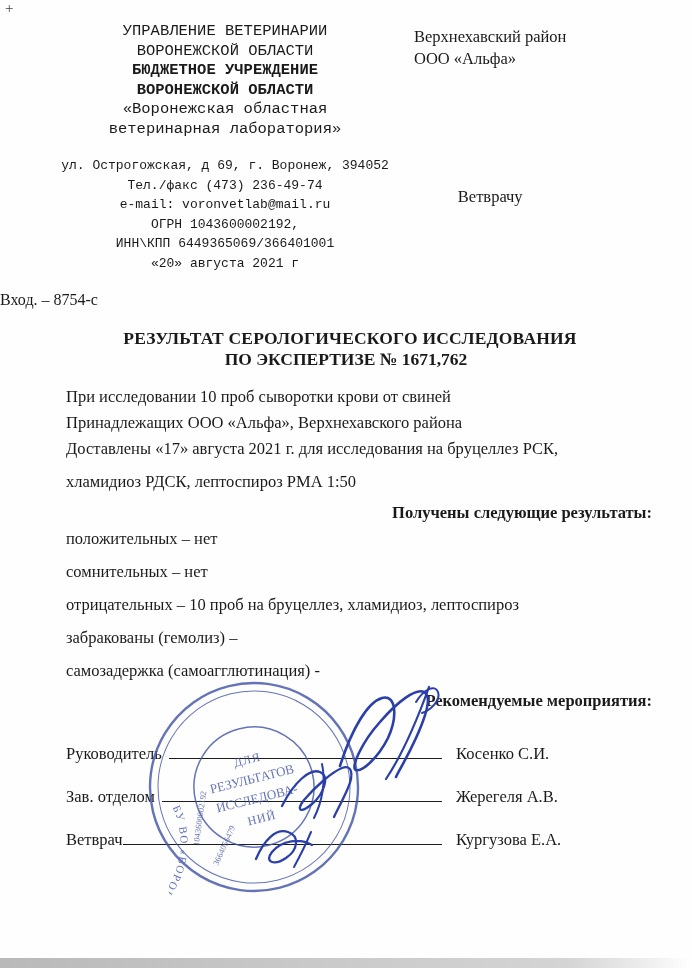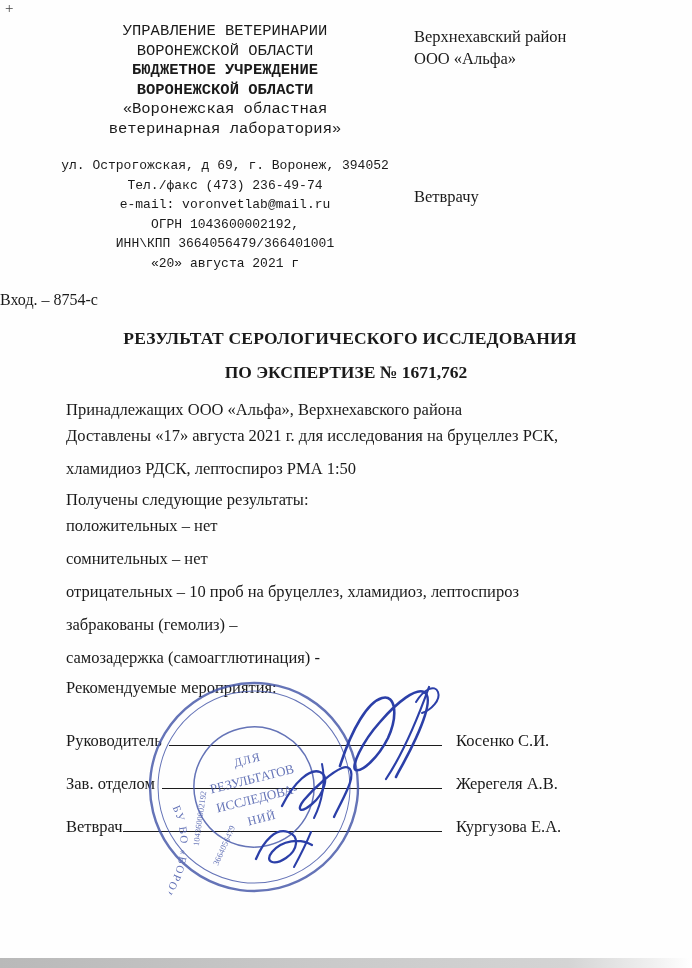--- a/index.html
+++ b/index.html
@@ -14,32 +14,32 @@
   }
   .cross { position:absolute; left:5px; top:0px; font-size:15px; color:#444; }
 
   .header { display:flex; padding-top:22px; }
   .hl { width:330px; margin-left:60px; text-align:center;font-family:Liberation Mono, monospace; }
   .lh-reg  { font-size:15.5px; line-height:19.5px; }
   .lh-bold { font-size:15.5px; line-height:19.5px; font-weight:bold; }
   .contact { margin-top:17px; font-size:13px; line-height:19.5px; }
 
   .hr { margin-left:24px; padding-top:4px; font-size:16.5px; line-height:22px; }
-  .vet { margin-top:116px; }
+  .vet { margin-top:116px;text-align:center; }
 
   .incoming { text-align:left; padding-right:44px; margin-top:18px; font-size:16px; }
 
   .title1 { text-align:center; font-weight:bold; font-size:17.5px; margin-top:19px; letter-spacing:.2px;padding-left:8px; }
-  .title2 { text-align:center; font-weight:bold; font-size:17.5px; margin-top:13px; }
+  .title2 { text-align:center; font-weight:bold; font-size:17.5px; }
 
   .body-text { margin:14px 40px 0 66px; }
   p { margin:0; font-size:16.5px; line-height:26px; }
   p.gap  { margin-top:7px; }
   p.res  { margin-top:7px; }
-  .bold-h { font-weight:normal; margin-top:5px; }
+  .bold-h { font-weight:bold; margin-top:5px;text-align:right; }
   .rec { margin-top:4px; }
 
   .sigs { margin:30px 48px 0 66px; }
   .sig-row { display:flex; margin-bottom:21px; font-size:16.5px; height:22px; }
   .sig-role { white-space:nowrap; }
   .sig-line { flex:1; border-bottom:1.4px solid #1c1c1c; height:14px; margin:0 0 3px 7px; }
   .sig-row:last-child .sig-line { margin-left:0; }
   .sig-name { width:188px; padding-left:14px; white-space:nowrap; }
 
   .stamp {
@@ -72,37 +72,38 @@
       <div class="lh-reg">ВОРОНЕЖСКОЙ ОБЛАСТИ</div>
       <div class="lh-bold">БЮДЖЕТНОЕ УЧРЕЖДЕНИЕ</div>
       <div class="lh-bold">ВОРОНЕЖСКОЙ ОБЛАСТИ</div>
       <div class="lh-reg">«Воронежская областная</div>
       <div class="lh-reg">ветеринарная лаборатория»</div>
       <div class="contact">
         <div>ул. Острогожская, д 69, г. Воронеж, 394052</div>
         <div>Тел./факс (473) 236-49-74</div>
         <div>e-mail: voronvetlab@mail.ru</div>
         <div>ОГРН 1043600002192,</div>
-        <div>ИНН\КПП 3664056479/366401001</div>
+        <div>ИНН\КПП 6449365069/366401001</div>
         <div>«20» августа 2021 г</div>
       </div>
     </div>
     <div class="hr">
       <div>Верхнехавский район</div>
       <div>ООО «Альфа»</div>
       <div class="vet">Ветврачу</div>
     </div>
   </div>
 
   <div class="incoming">Вход. – 8754-с</div>
 
   <div class="title1">РЕЗУЛЬТАТ СЕРОЛОГИЧЕСКОГО ИССЛЕДОВАНИЯ</div>
   <div class="title2">ПО ЭКСПЕРТИЗЕ № 1671,762</div>
 
   <div class="body-text">
+    <p>При исследовании 10 проб сыворотки крови от свиней</p>
     <p>Принадлежащих ООО «Альфа», Верхнехавского района</p>
     <p>Доставлены «17» августа 2021 г. для исследования на бруцеллез РСК,</p>
     <p class="gap">хламидиоз РДСК, лептоспироз РМА 1:50</p>
 
     <p class="bold-h">Получены следующие результаты:</p>
     <p>положительных – нет</p>
     <p class="res">сомнительных – нет</p>
     <p class="res">отрицательных – 10 проб на бруцеллез, хламидиоз, лептоспироз</p>
     <p class="res">забракованы (гемолиз) –</p>
     <p class="res">самозадержка (самоагглютинация) -</p>

